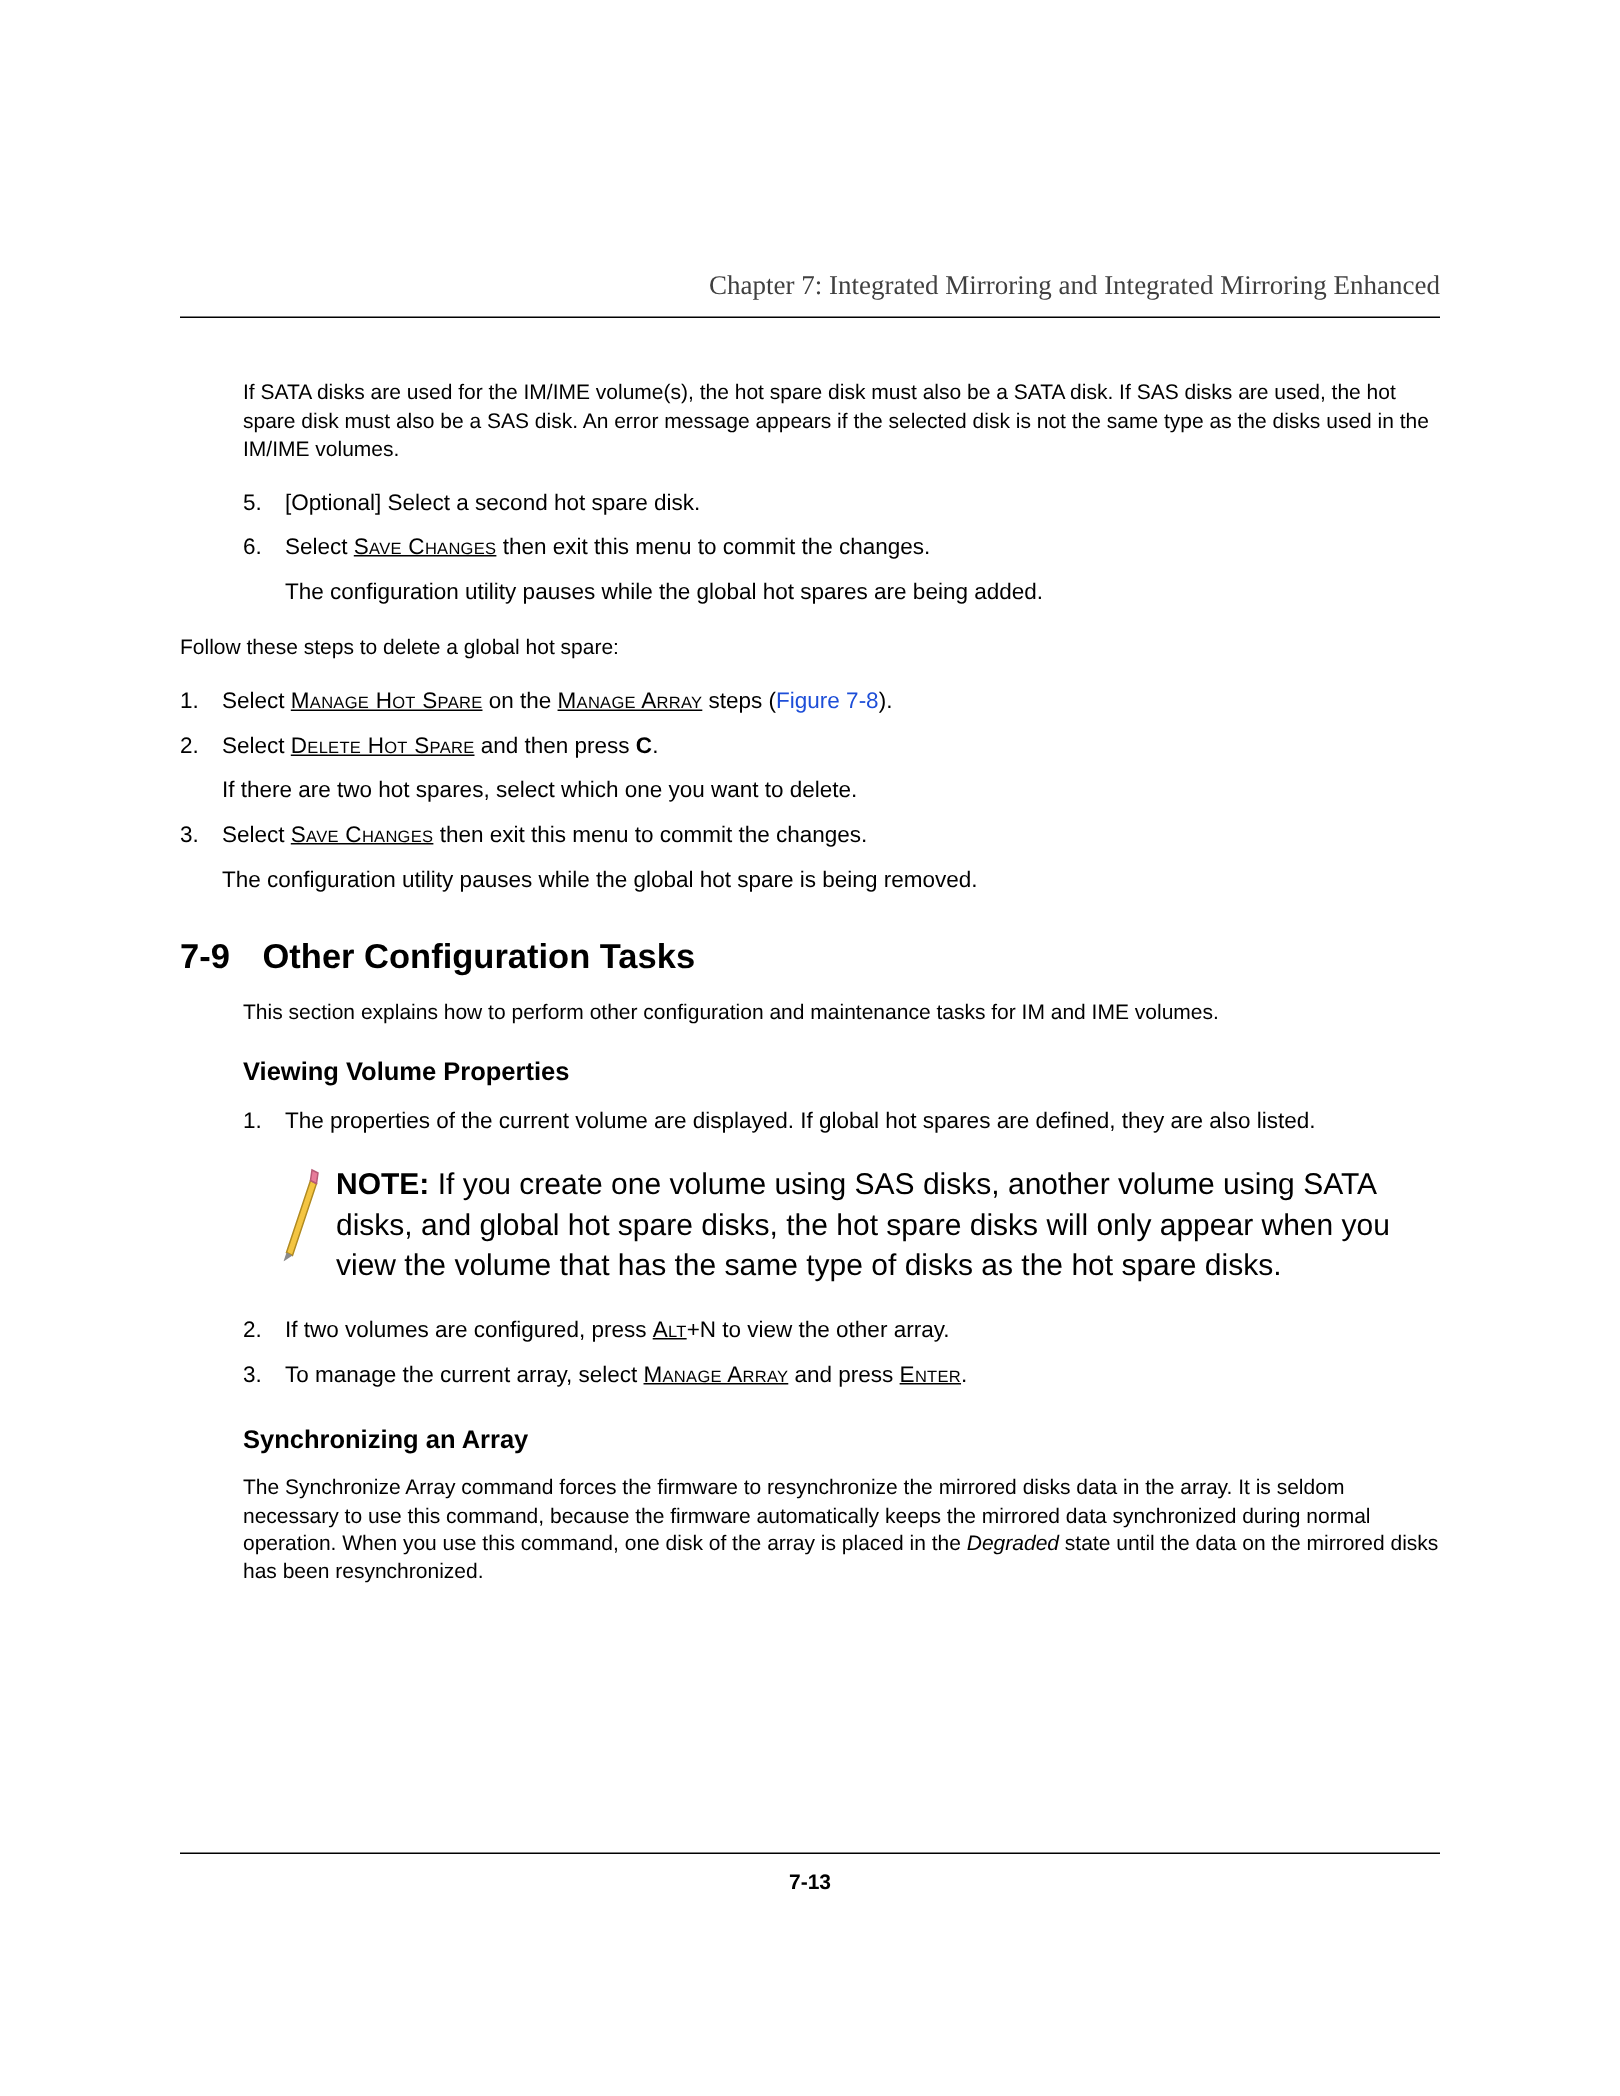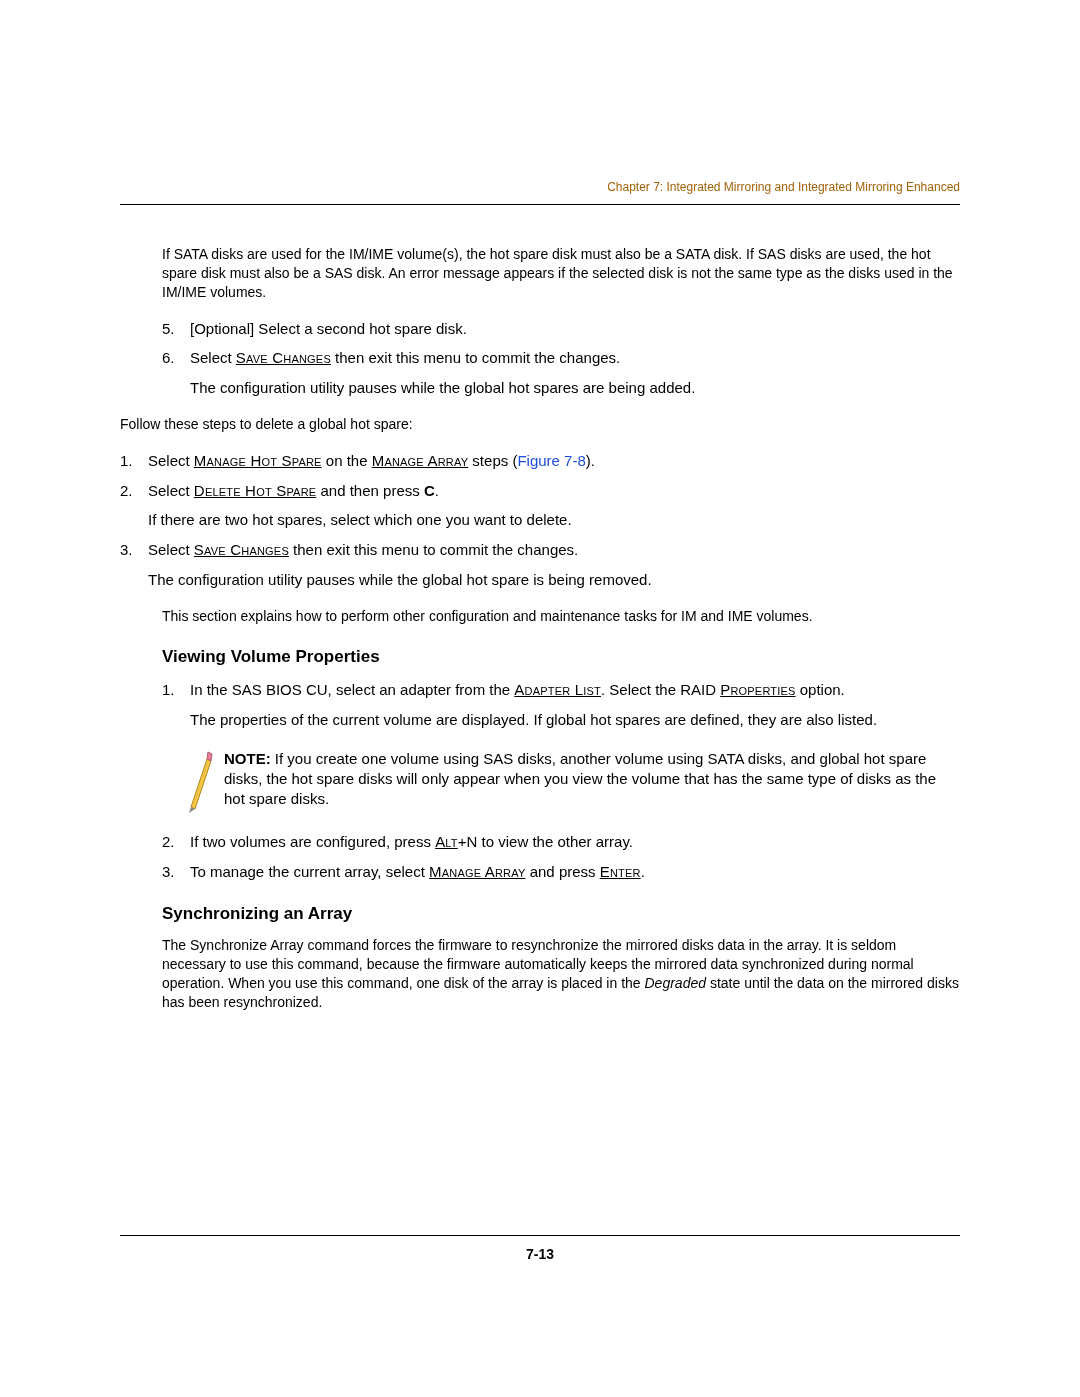--- a/index.html
+++ b/index.html
@@ -12,25 +12,26 @@
   }
   .page {
     box-sizing: border-box;
     width: 1080px;
     height: 1397px;
     padding: 180px 120px 100px 120px;
     position: relative;
   }
   .header-line {
     text-align: right;
-    font-size: 12px;
-    color: #a16207;
+    font-size: 18px;
+    color: #404040;
     padding-bottom: 10px;
     border-bottom: 1px solid #000;
     margin-bottom: 40px;
+    font-family: Liberation Serif, serif;
   }
   .content {
     padding-left: 42px;
     padding-right: 0;
   }
   .para {
     font-size: 14px;
     line-height: 1.35;
     margin: 0 0 16px 0;
   }
@@ -90,21 +91,21 @@
     margin: 18px 0 18px 0;
     padding-left: 22px;
   }
   .note-row .icon-col {
     flex: 0 0 30px;
     display:flex;
     justify-content:center;
   }
   .pencil-icon svg { display:block; }
   .note-text {
-    font-size: 15px;
+    font-size: 20px;
     line-height: 1.35;
   }
   .note-text .note-label { font-weight: bold; }
   .footer {
     position: absolute;
     left: 120px;
     right: 120px;
     bottom: 135px;
     text-align: center;
     border-top: 1px solid #000;
@@ -151,33 +152,36 @@
       </li>
       <li>
         <span class="num">3.</span>
         <span><span>Select </span><span class="sc">Save Changes</span><span> then exit this menu to commit the changes.</span></span>
         <span class="after-text">The configuration utility pauses while the global hot spare is being removed.</span>
       </li>
     </ol>
 
   </div>
 
+  <div class="section-heading">
+    <span class="secnum">7-9</span>
+    <span>Other Configuration Tasks</span>
+  </div>
 
   <div class="sub-block">
     <p class="para">This section explains how to perform other configuration and maintenance tasks for IM and IME volumes.</p>
   </div>
 
   <div class="sub-heading">Viewing Volume Properties</div>
 
   <div class="sub-block">
 
     <ol class="numlist">
       <li>
         <span class="num">1.</span>
-        <span><span>In the SAS BIOS CU, select an adapter from the </span><span class="sc">Adapter List</span><span>. Select the RAID </span><span class="sc">Properties</span><span> option.</span></span>
         <span class="after-text">The properties of the current volume are displayed. If global hot spares are defined, they are also listed.</span>
       </li>
     </ol>
 
     <div class="note-row">
       <div class="icon-col">
         <span class="pencil-icon">
           <svg width="28" height="64" viewBox="0 0 28 64">
             <polygon points="6,58 22,10 26,12 10,60" fill="#f4c542" stroke="#b08a20" stroke-width="1"></polygon>
             <polygon points="22,10 26,12 27,5 23,3" fill="#e77c9a" stroke="#b85a76" stroke-width="1"></polygon>

